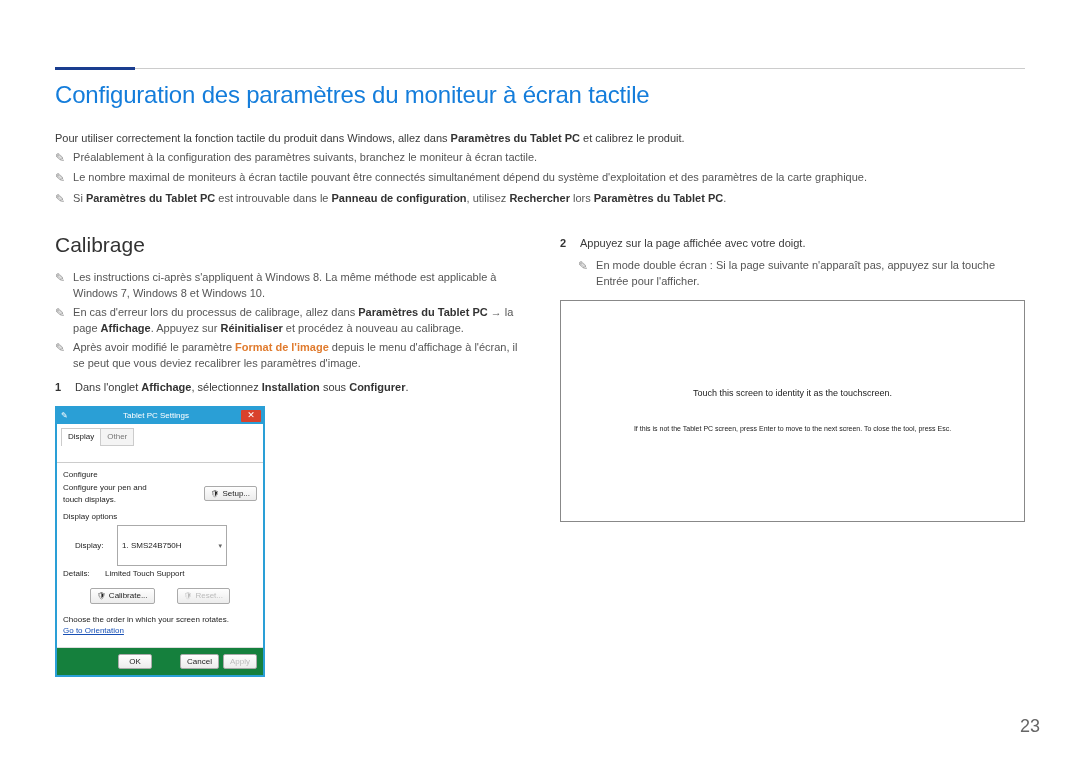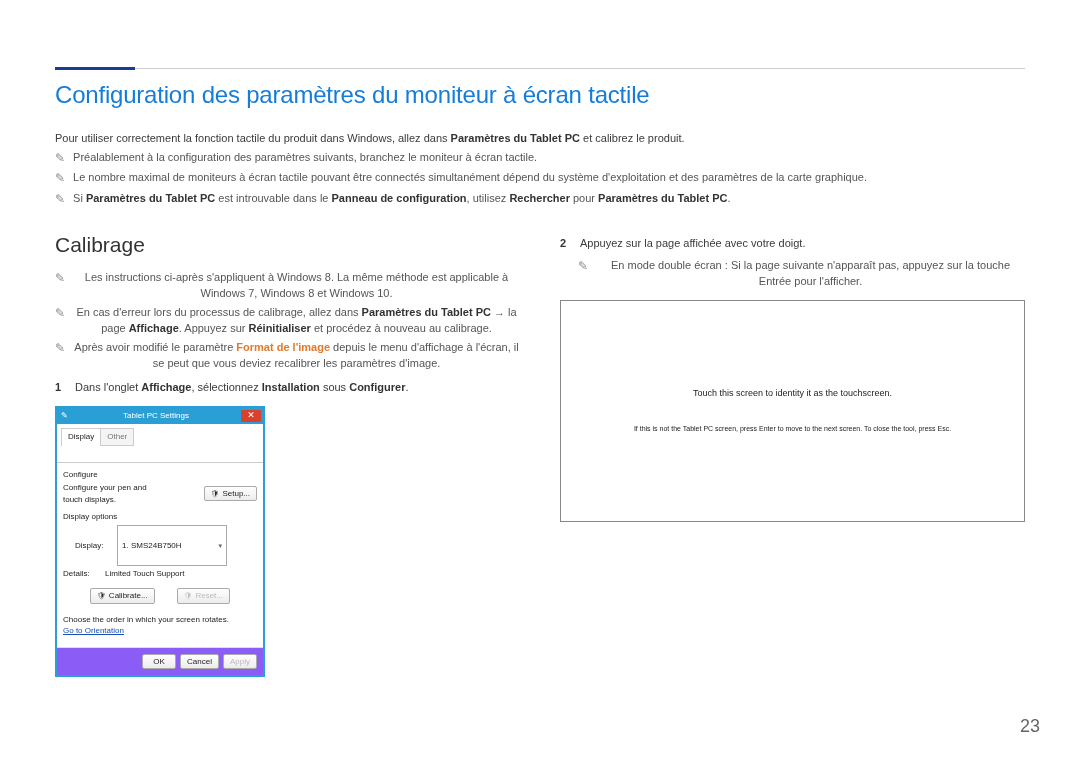--- a/index.html
+++ b/index.html
@@ -33,21 +33,20 @@
     margin-top: 23px;
     margin-bottom: 18px;
     letter-spacing: -0.2px;
   }
   .intro { }
   .note {
     display: flex;
     gap: 8px;
     margin: 3px 0;
     color: #555;
-    text-align: center;
   }
   .note-icon::before {
     content: "✎";
     color: #888;
     font-size: 12px;
   }
   .strong { font-weight: 600; color: #333; }
   .link-orange { color: #e07b2e; font-weight: 600; }
   .columns {
     display: flex;
@@ -121,21 +120,21 @@
   }
   .dlg-btn.faded { color:#bbb; }
   .dlg-select {
     border:1px solid #aaa; background:#fff; padding:14px 4px; width:110px;
     display:flex; justify-content:space-between; align-items:center;
   }
   .dlg-select::after { content:"▾"; color:#666; font-size:7px; }
   .dlg-link { color:#1850b5; text-decoration:underline; }
   .dlg-footer {
     display:flex; justify-content:flex-end; gap:4px;
-    padding: 6px; border-top:1px solid #ddd; background:#8b5cf6;
+    padding: 6px; border-top:1px solid #ddd; background:#15803d;
   }
   .dlg-group.centerbtns { display:flex; justify-content:center; gap:22px; margin:8px 0 10px 0;}
 
   
   .cal-panel {
     margin-top: 10px;
     width: 100%;
     height: 222px;
     border: 1px solid #888;
     background: #fff;
@@ -174,21 +173,21 @@
   <span class="note-icon"></span>
   <span>Préalablement à la configuration des paramètres suivants, branchez le moniteur à écran tactile.</span>
 </div>
 <div class="note">
   <span class="note-icon"></span>
   <span>Le nombre maximal de moniteurs à écran tactile pouvant être connectés simultanément dépend du système d'exploitation et des paramètres de la carte graphique.</span>
 </div>
 <div class="note">
   <span class="note-icon"></span>
   <span>
-    <span>Si </span><span class="strong">Paramètres du Tablet PC</span><span> est introuvable dans le </span><span class="strong">Panneau de configuration</span><span>, utilisez </span><span class="strong">Rechercher</span><span> pour </span><span class="strong">Paramètres du Tablet PC</span><span>.</span>
+    <span>Si </span><span class="strong">Paramètres du Tablet PC</span><span> est introuvable dans le </span><span class="strong">Panneau de configuration</span><span>, utilisez </span><span class="strong">Rechercher</span><span> lors </span><span class="strong">Paramètres du Tablet PC</span><span>.</span>
   </span>
 </div>
 
 <div class="columns">
 
   <div class="col">
     <h2 class="section">Calibrage</h2>
 
     <div class="note">
       <span class="note-icon"></span>
@@ -258,21 +257,21 @@
               <span>Reset...</span>
             </span>
         </div>
         <div class="dlg-group">
           <div>Choose the order in which your screen rotates.</div>
           <span class="dlg-link">Go to Orientation</span>
         </div>
       </div>
       <div class="dlg-footer">
         <span class="dlg-btn" style="min-width:34px; justify-content:center;">OK</span>
-        <span class="dlg-btn" style="min-width:34px; justify-content:center;">Cancel</span>
+        <span class="dlg-btn" style="min-width:34px; justify-content:center;margin-left:24px;">Cancel</span>
         <span class="dlg-btn faded" style="min-width:34px; justify-content:center;">Apply</span>
       </div>
     </div>
   </div>
 
   <div class="col">
     <div class="step" style="margin-top:6px;">
       <span class="step-num">2</span>
       <span class="step-body">Appuyez sur la page affichée avec votre doigt.</span>
     </div>

